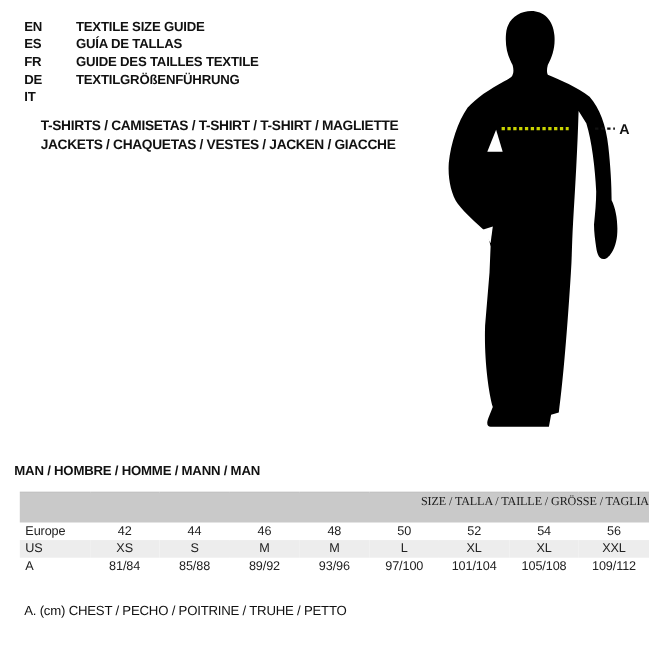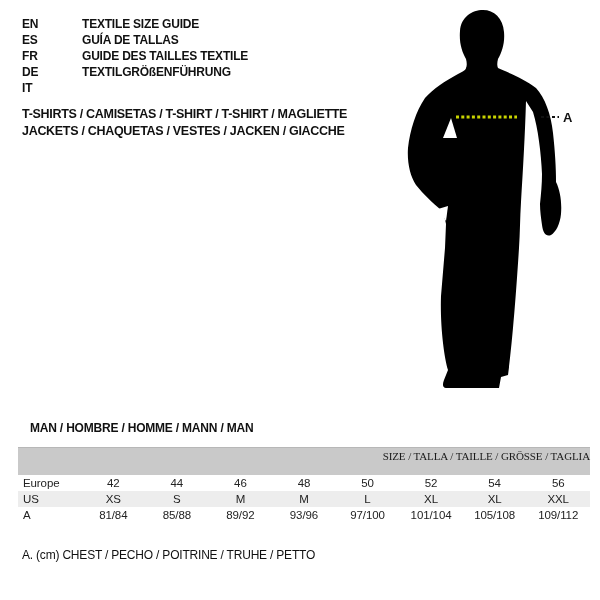--- a/index.html
+++ b/index.html
@@ -2,31 +2,31 @@
 <html><head>
 <meta charset="utf-8">
 <style>
   html,body{margin:0;padding:0;background:#fff;}
   .canvas{
     position:relative;width:600px;height:600px;background:#ffffff;overflow:hidden;
     font-family:"Liberation Sans",sans-serif;color:#111;
   }
   
   .lang-list{position:absolute;left:22px;top:16px;}
-  .lang-row{display:flex;height:16px;line-height:16px;gap:24px;}
+  .lang-row{display:flex;height:16px;line-height:16px;}
   .lang-code{width:36px;font-weight:bold;font-size:12px;letter-spacing:-0.2px;}
-  .lang-label{font-weight:bold;font-size:12px;letter-spacing:-0.2px;white-space:nowrap;}
+  .lang-label{font-weight:bold;font-size:12px;letter-spacing:-0.2px;white-space:nowrap;margin-left:11px;}
   
   .categories{position:absolute;left:22px;top:106px;}
-  .category-line{font-weight:bold;font-size:12.5px;letter-spacing:-0.3px;line-height:17px;white-space:nowrap;}
+  .category-line{font-weight:bold;font-size:12.5px;letter-spacing:-0.3px;line-height:17px;white-space:nowrap;margin-left:15px;}
   
   .figure-svg{position:absolute;left:0;top:0;width:600px;height:600px;pointer-events:none;}
   .measure-a{font-family:"Liberation Sans",sans-serif;font-size:13px;font-weight:bold;fill:#111;}
   
-  .section-title{position:absolute;left:30px;top:421px;font-weight:bold;font-size:12px;letter-spacing:-0.2px;white-space:nowrap;}
+  .section-title{position:absolute;left:13px;top:421px;font-weight:bold;font-size:12px;letter-spacing:-0.2px;white-space:nowrap;}
   
   .size-table{
     position:absolute;left:18px;top:447px;width:572px;
     border-collapse:collapse;table-layout:fixed;
     font-size:11px;color:#222;
   }
   .size-table th{
     background:#c9c9c9;height:15px;font-weight:normal;font-size:11px;
     text-align:right;padding:0 0 12px 5px;letter-spacing:-0.1px;color:#1a1a1a;
     border-top:1px solid #b7b7b7;

